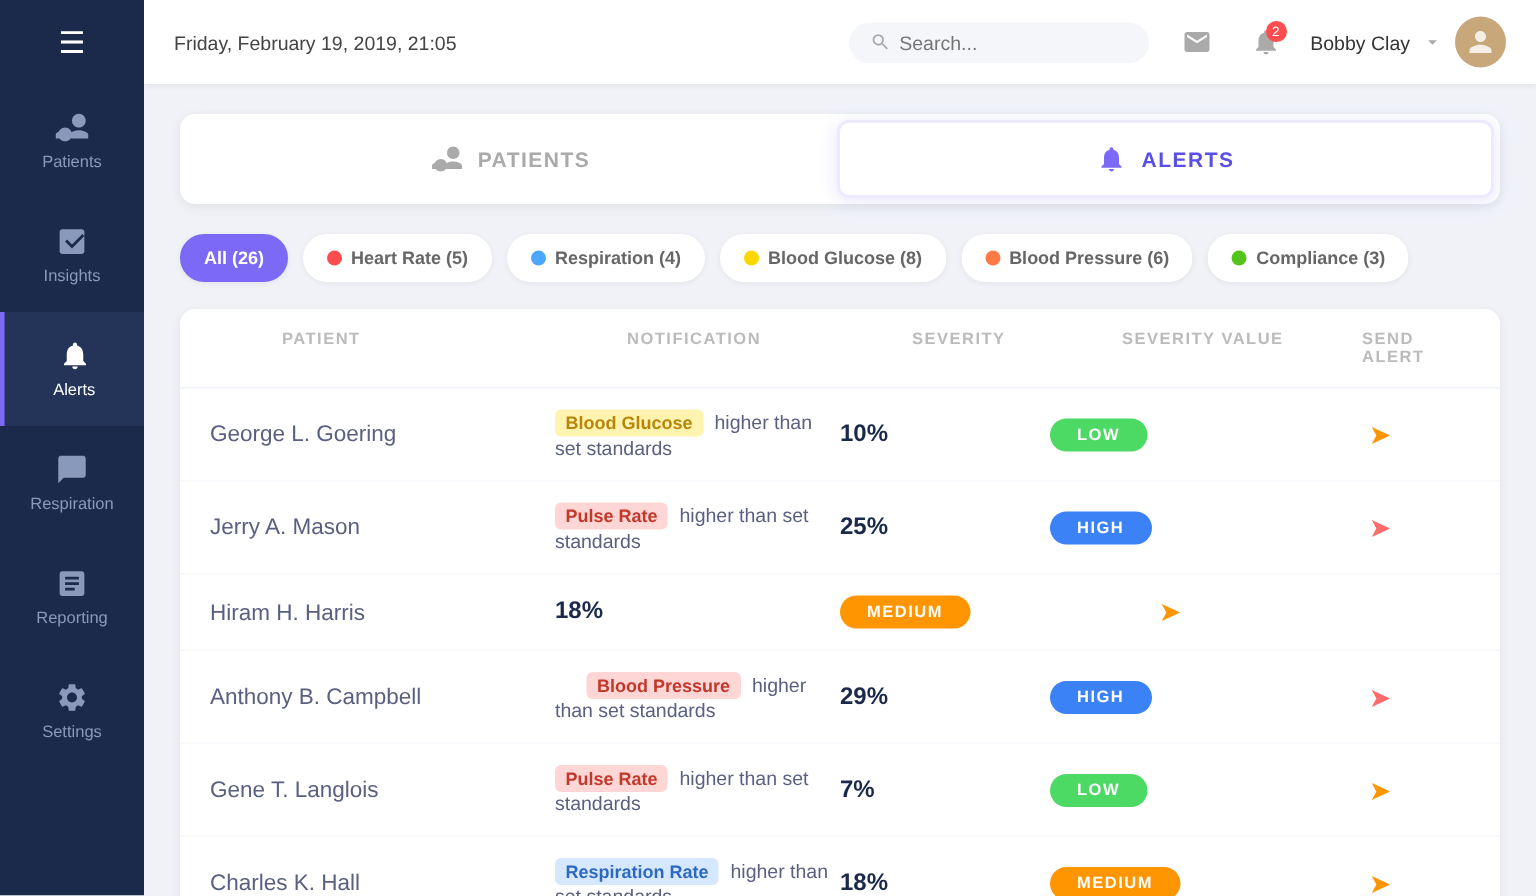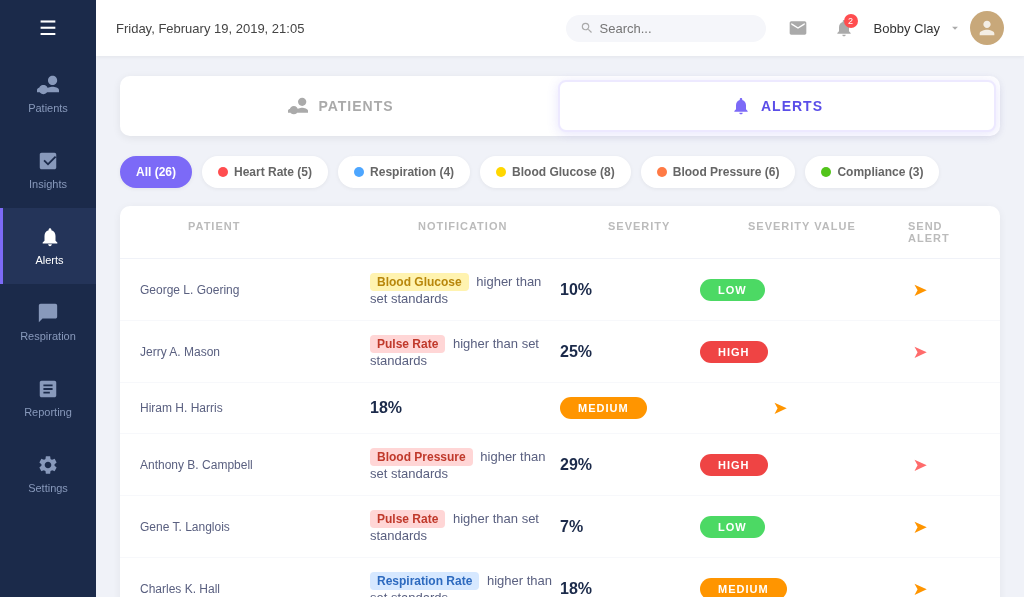--- a/index.html
+++ b/index.html
@@ -242,56 +242,56 @@
     }
     .table-row {
       display: grid;
       grid-template-columns: 230px 1fr 140px 160px 120px;
       padding: 14px 20px;
       border-bottom: 1px solid #f7f8fb;
       align-items: center;
     }
     .table-row:last-child { border-bottom: none; }
     .patient-name {
-      font-size: 12px;
+      font-size: 15px;
       color: #5a6080;
     }
     .notification-text {
       font-size: 13px;
       color: #5a6080;
     }
     .notif-tag {
       display: inline-block;
       padding: 2px 7px;
       border-radius: 4px;
       font-size: 12px;
       font-weight: 600;
       margin-right: 4px;
     }
     .tag-glucose { background: #fff3b0; color: #b8860b; }
     .tag-pulse { background: #ffd6d6; color: #c0392b; }
     .tag-respiration { background: #d6e8ff; color: #2d6abf; }
-    .tag-pressure { background: #ffd6d6; color: #c0392b; }
+    .tag-pressure { background: #ffd6d6; color: #c0392b; margin-left: 21px; }
 
     .severity-val {
       font-size: 16px;
       font-weight: 700;
       color: #1b2a4a;
     }
     .severity-badge {
       display: inline-block;
       padding: 5px 18px;
       border-radius: 20px;
       font-size: 11px;
       font-weight: 700;
       letter-spacing: 1px;
       text-transform: uppercase;
     }
     .badge-low { background: #4cd964; color: #fff; }
-    .badge-high { background: #ef4444; color: #fff; }
+    .badge-high { background: #3b82f6; color: #fff; }
     .badge-medium { background: #ff9500; color: #fff; }
 
     .send-alert-icon {
       color: #ff9500;
       font-size: 18px;
       cursor: pointer;
       display: flex;
       justify-content: center;
     }
     .send-alert-icon.red { color: #ff6b6b; }

